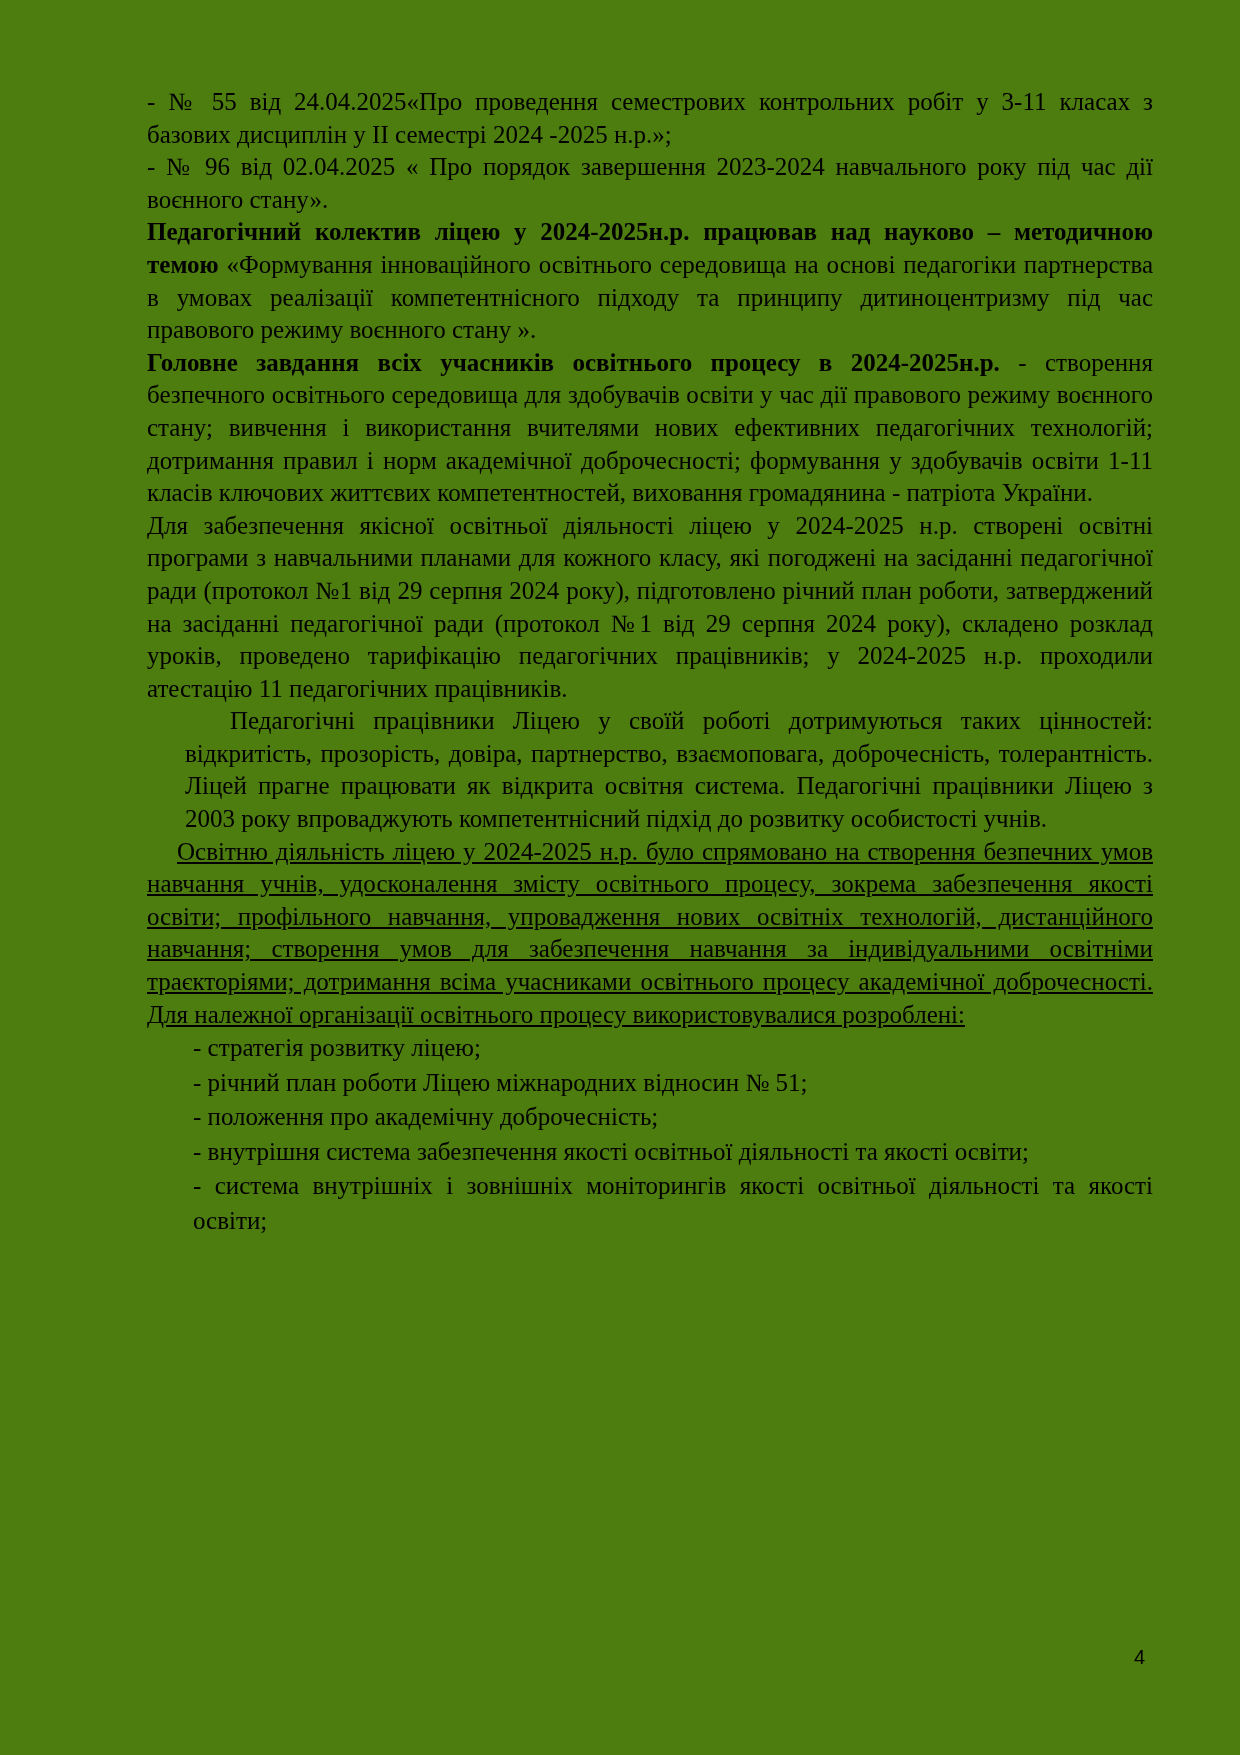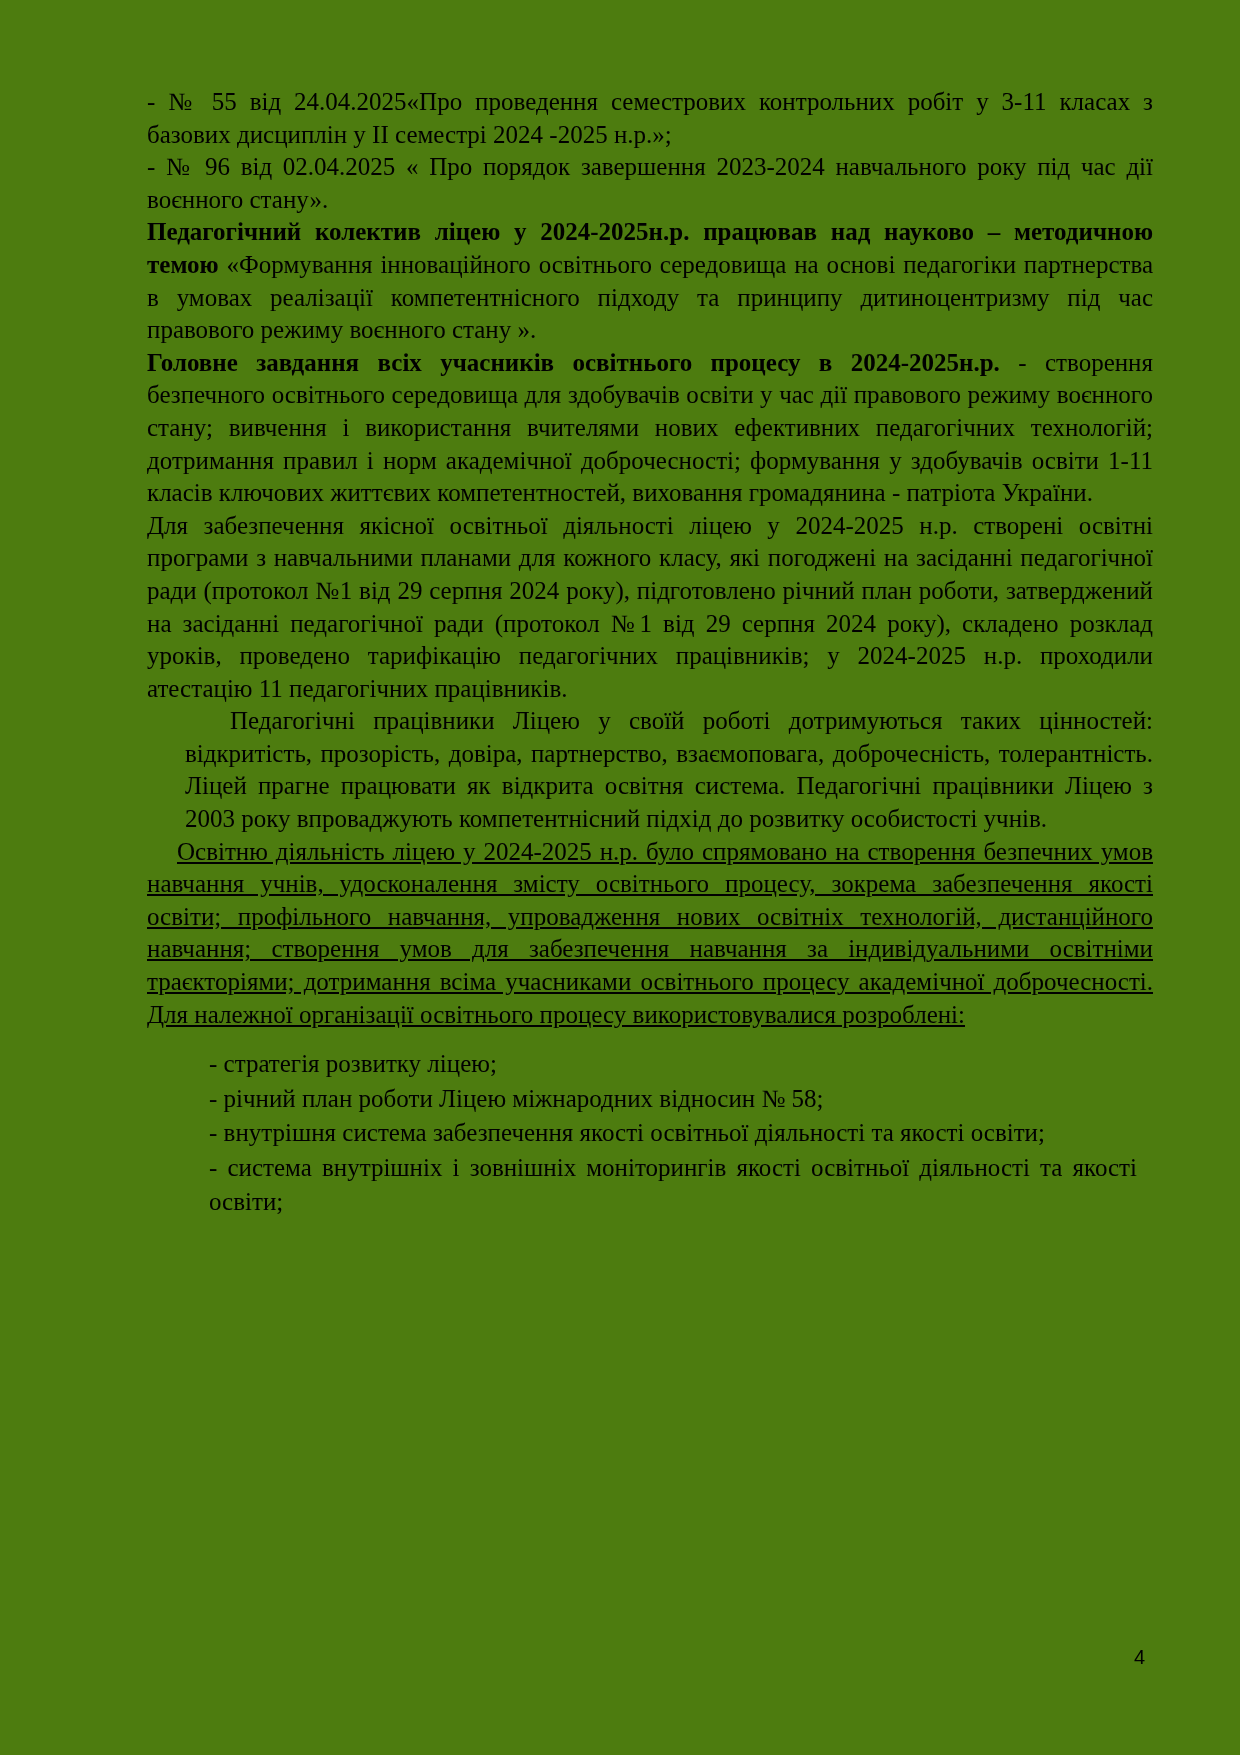--- a/index.html
+++ b/index.html
@@ -9,21 +9,21 @@
   }
   .content {
     position: absolute; left: 147px; top: 86px; width: 1006px;
     font-family: "Liberation Serif", "DejaVu Serif", serif;
     font-size: 25px; line-height: 32.6px; color: #000000;
   }
   .p { margin: 0; text-align: justify; text-align-last: left; }
   .b { font-weight: bold; }
   .indent1 { text-indent: 45px; margin-left: 38px; }
   .indent2 { text-indent: 30px; text-decoration: underline; }
-  .list { margin: 16px; padding: 0 0 0 46px; list-style: none; line-height: 34.5px; }
+  .list { margin: 0; padding: 0 0 0 46px; list-style: none; line-height: 34.5px; }
   .list li { margin: 0; text-align: justify; text-align-last: left; }
   .page-number {
     position: absolute; left: 1134px; top: 1646px;
     font-family: "Liberation Sans", "DejaVu Sans", sans-serif;
     font-size: 20px; color: #000000;
   }
 </style>
 </head>
 <body>
 
@@ -37,20 +37,21 @@
     <p class="p"><span class="b">Головне завдання всіх учасників освітнього процесу в  2024-2025н.р.</span><span> - створення безпечного  освітнього середовища для здобувачів освіти у час дії правового режиму воєнного стану; вивчення і використання вчителями нових ефективних педагогічних технологій; дотримання правил і норм академічної доброчесності; формування у здобувачів освіти 1-11 класів ключових життєвих компетентностей,  виховання громадянина - патріота України.</span></p>
 
     <p class="p">Для забезпечення  якісної освітньої діяльності ліцею у 2024-2025 н.р. створені освітні програми з навчальними планами для кожного класу, які погоджені на засіданні педагогічної ради (протокол №1 від 29 серпня 2024 року), підготовлено річний план роботи, затверджений на засіданні педагогічної ради (протокол №1 від 29 серпня 2024 року), складено розклад уроків, проведено тарифікацію педагогічних працівників; у 2024-2025 н.р. проходили атестацію 11 педагогічних працівників.</p>
 
     <p class="p indent1">Педагогічні працівники Ліцею у своїй роботі дотримуються таких цінностей: відкритість, прозорість, довіра, партнерство, взаємоповага, доброчесність, толерантність. Ліцей прагне працювати як відкрита освітня система. Педагогічні  працівники Ліцею з 2003 року  впроваджують компетентнісний підхід до  розвитку особистості  учнів.</p>
 
     <p class="p indent2">Освітню діяльність ліцею  у 2024-2025 н.р. було спрямовано на створення безпечних умов  навчання учнів, удосконалення змісту освітнього процесу, зокрема забезпечення якості освіти; профільного навчання, упровадження нових освітніх технологій,  дистанційного навчання; створення умов для забезпечення навчання за індивідуальними освітніми траєкторіями; дотримання всіма учасниками освітнього процесу академічної доброчесності. Для належної організації освітнього процесу використовувалися розроблені:</p>
 
     <ul class="list">
       <li>-  стратегія розвитку ліцею;</li>
-      <li>- річний план роботи Ліцею міжнародних відносин № 58;</li>
+      <li>- річний план роботи Ліцею міжнародних відносин № 51;</li>
+      <li>- положення про академічну доброчесність;</li>
       <li>- внутрішня система забезпечення якості освітньої діяльності та якості освіти;</li>
       <li>- система внутрішніх і зовнішніх моніторингів якості освітньої діяльності та якості освіти;</li>
     </ul>
   </div>
 
   <div class="page-number">4</div>
 </div>
 
 </body></html>

